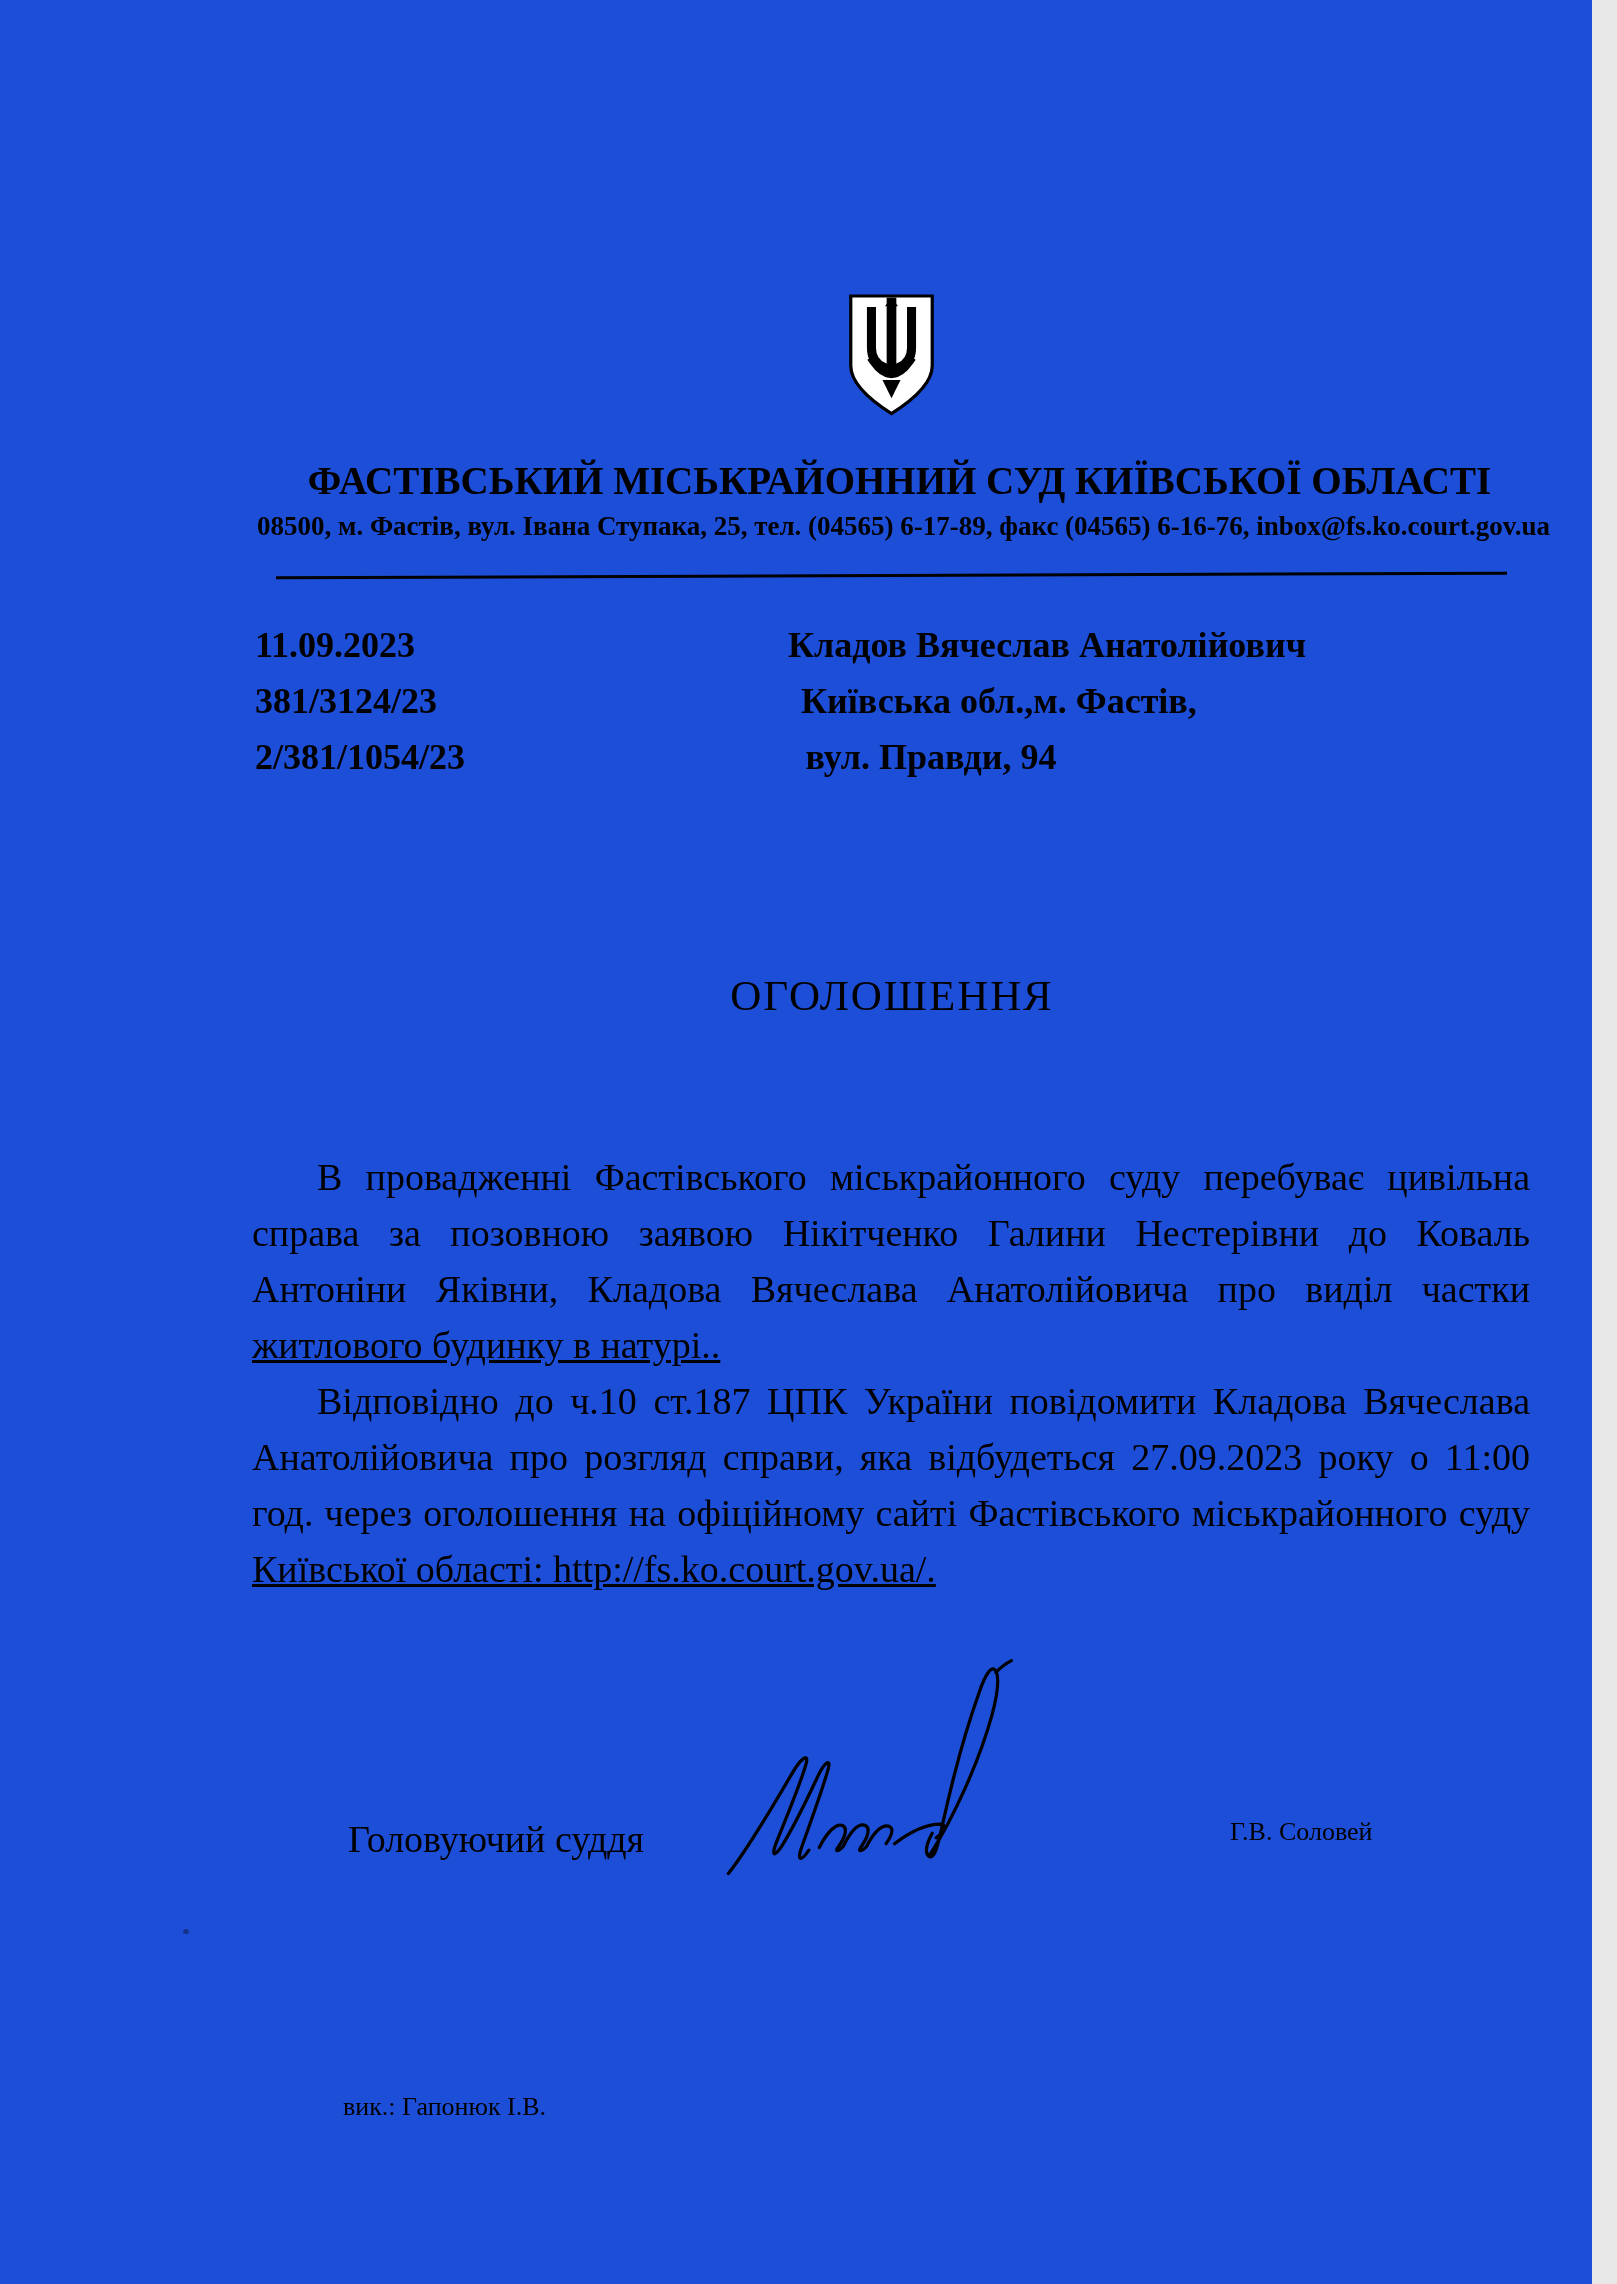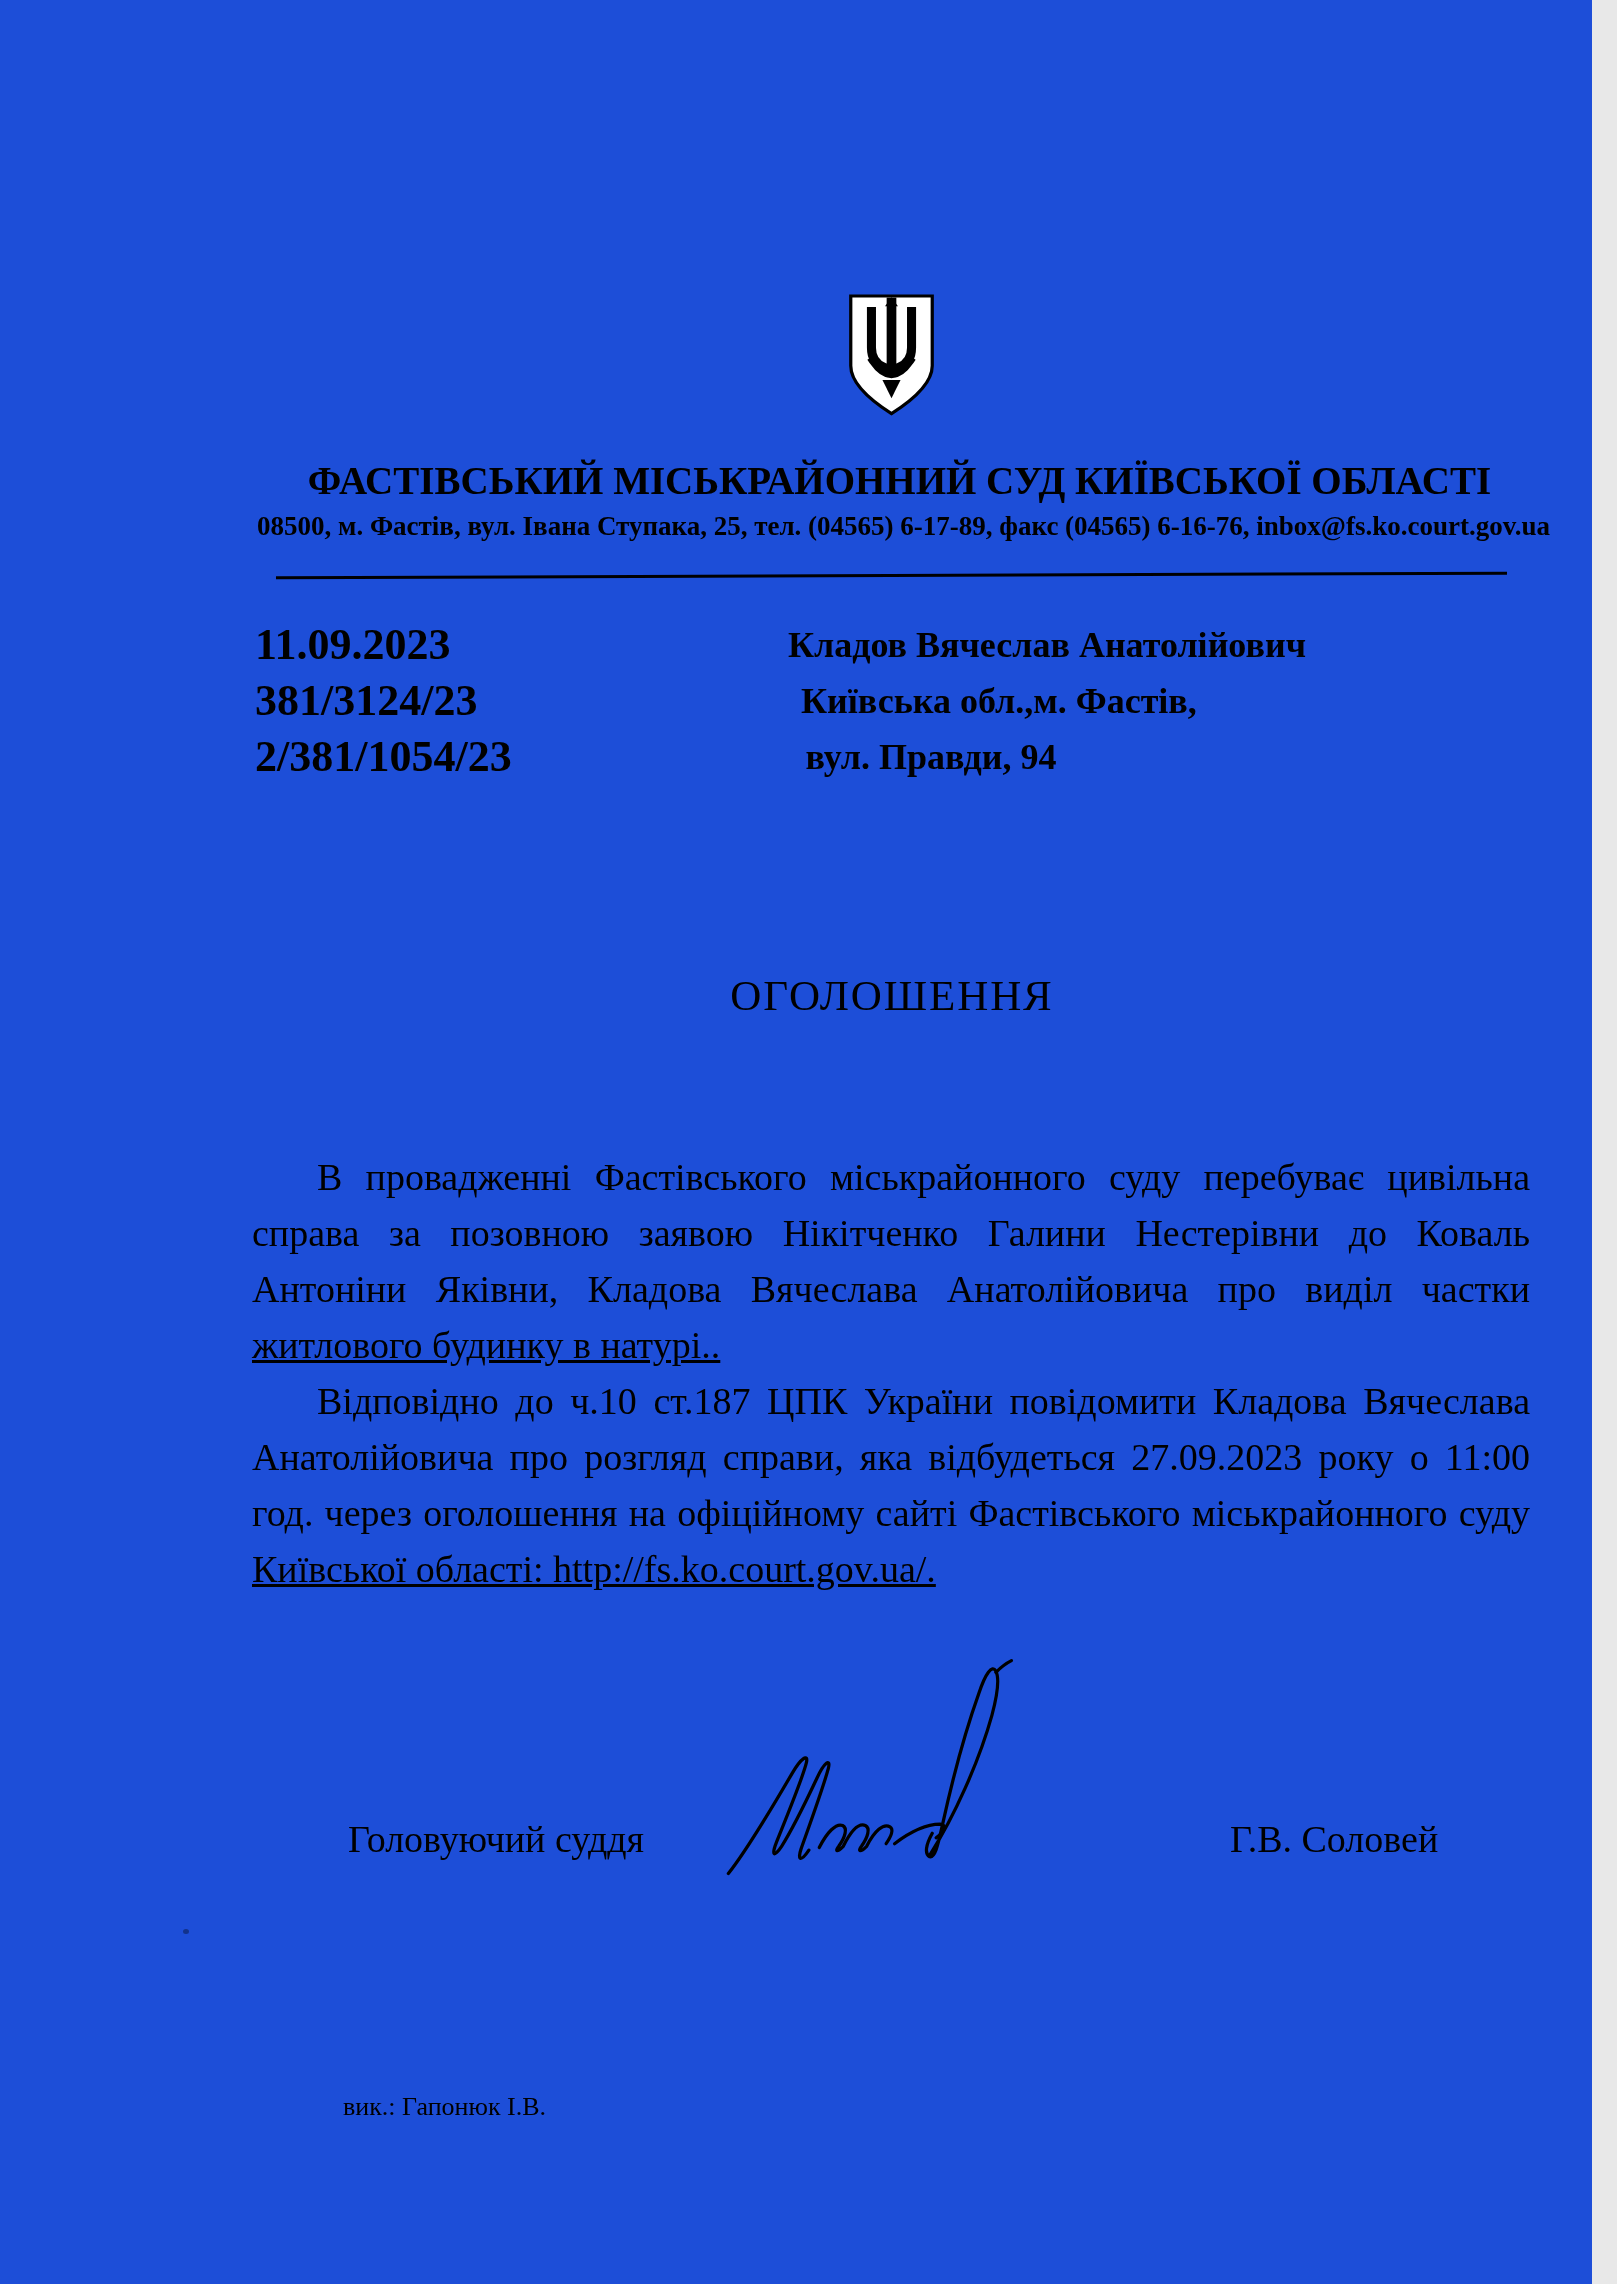--- a/index.html
+++ b/index.html
@@ -21,37 +21,37 @@
   }
   .court-address{
     left:244px;top:511px;width:1306px;text-align:right;
     font-size:27px;font-weight:bold;white-space:nowrap;
   }
   .rule{
     left:276px;top:574px;width:1231px;height:2.6px;background:#000;
     transform:rotate(-0.22deg);
   }
   
-  .ref-block{left:255px;top:617px;font-size:44px;line-height:56px;font-weight:bold;}
+  .ref-block{left:255px;top:617px;font-size:36px;line-height:56px;font-weight:bold;}
   .addressee-block{left:788px;top:617px;font-size:36px;line-height:56px;font-weight:bold;}
   .addr-l2{padding-left:13px;}
   .addr-l3{padding-left:17.5px;}
   
   .doc-title{
     left:253px;top:971px;width:1278px;text-align:center;
     font-size:43px;letter-spacing:1.9px;
   }
   
   .body-block{left:252px;top:1149px;width:1278px;font-size:38px;line-height:56px;}
   .jl{text-align:justify;text-align-last:justify;white-space:normal;}
   .jl-last{text-align:left;text-decoration:underline;}
   .indent{text-indent:65px;}
   
   .sig-role{left:348px;top:1817px;font-size:38px;white-space:nowrap;}
-  .sig-name{left:1230px;top:1817px;font-size:38px;white-space:nowrap;}
+  .sig-name{left:1230px;top:1817px;font-size:26px;white-space:nowrap;}
   .sig-svg{left:723px;top:1658px;width:299px;height:224px;}
   
   .executor{left:343px;top:2092px;font-size:26px;white-space:nowrap;}
   
   .artifact{
     left:183px;top:1929px;width:5.8px;height:5.2px;border-radius:50%;
     background:rgba(0,0,0,0.35);
   }
 </style>
 </head>

